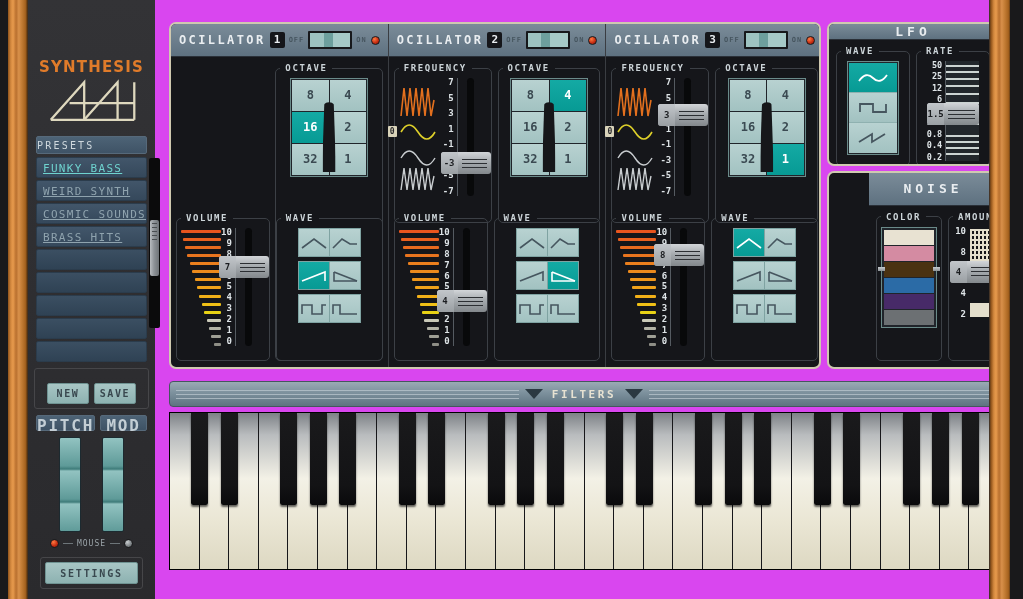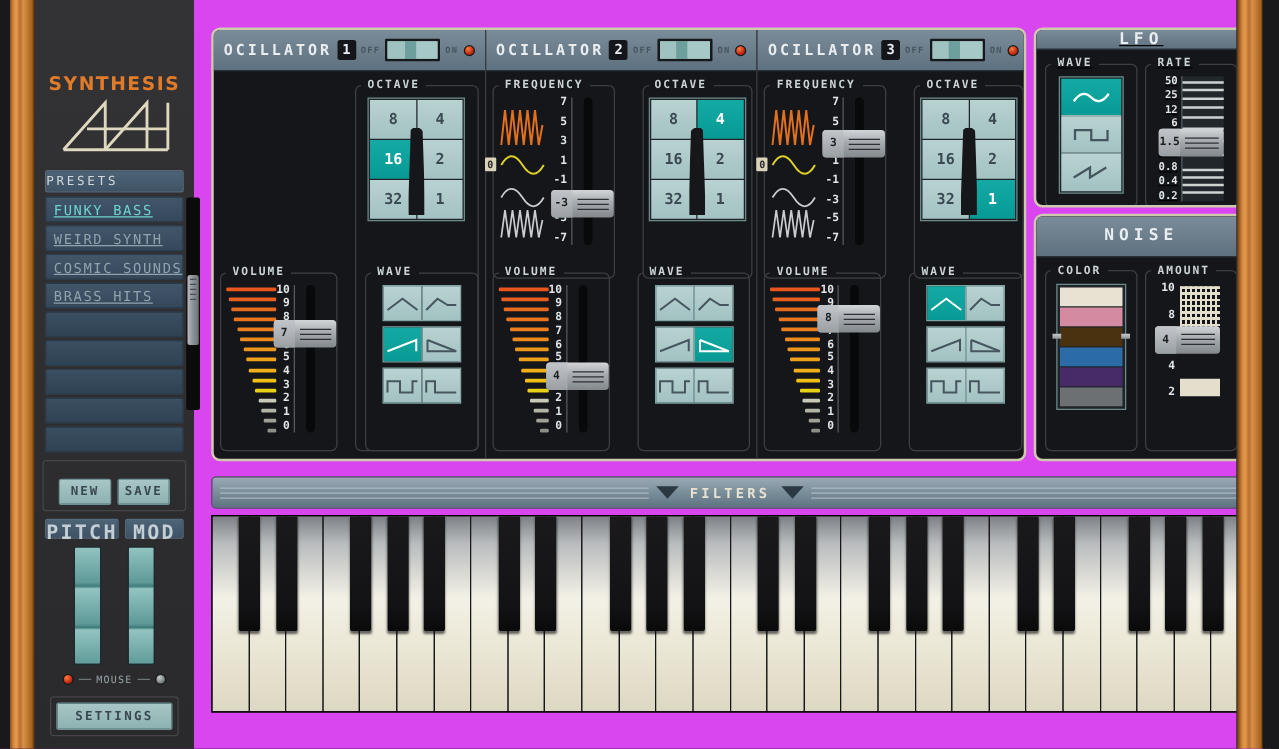--- a/index.html
+++ b/index.html
@@ -126,21 +126,21 @@
   .sw-off,.sw-on { color:#46555f; font-size:7px; letter-spacing:1px; margin:0 4px; font-weight:bold; }
   .toggle {
     width:44px; height:18px; background:#8fb4b2; border:2px solid #17181b; border-radius:1px;
     position:relative; display:flex;
   }
   .toggle .knob { width:9px; background:#6d9f9d; }
   .toggle .a { flex:1; background:#9ec3c1; }
   .toggle .b { flex:1.3; background:#a6c9c7; }
 
   .osc-body { position:absolute; top:33px; left:0; right:0; bottom:0; padding:6px 5px; }
-  .row { display:flex; gap:22px; height:100%; }
+  .row { display:flex; gap:6px; height:100%; }
   .half { flex:1; display:flex; flex-direction:column; gap:7px; }
 
   fieldset.mod {
     border:1px solid #3c4046; border-radius:5px; padding:5px 4px 4px 4px; flex:1;
     display:flex; align-items:flex-start; justify-content:center; position:relative;
   }
   fieldset.mod > legend {
     color:#ccd4d8; font-size:9px; letter-spacing:1.6px; padding:0 5px; font-weight:bold;
   }
 
@@ -204,22 +204,22 @@
 
   
   .right-shell {
     position:absolute; left:672px; top:22px; width:172px; height:347px;
     display:flex; flex-direction:column; gap:5px;
   }
   .mod-card {
     background:#15161a; border:2px solid #cfc9b0; border-radius:7px; overflow:hidden;
     display:flex; flex-direction:column;
   }
-  .mod-card.lfo { height:154px;text-decoration:underline; }
-  .mod-card.noise { height:212px; }
+  .mod-card.lfo { height:154px; }
+  .mod-card.noise { height:212px;padding-left:40px; }
   .card-hdr {
     height:33px; background:linear-gradient(180deg,#7b8c99,#5e7180);
     display:flex; align-items:center; justify-content:center;
     color:#e9edf0; font-size:13px; letter-spacing:4px; font-weight:bold;
     border-bottom:1px solid #2a3038;
   }
   .card-body { flex:1; padding:6px 7px; display:flex; gap:6px; }
   .card-body fieldset.mod { flex:1; }
 
   .lfo-wave-col { border:1px solid #6a8a89; background:#20242a; padding:1px; width:52px; }

